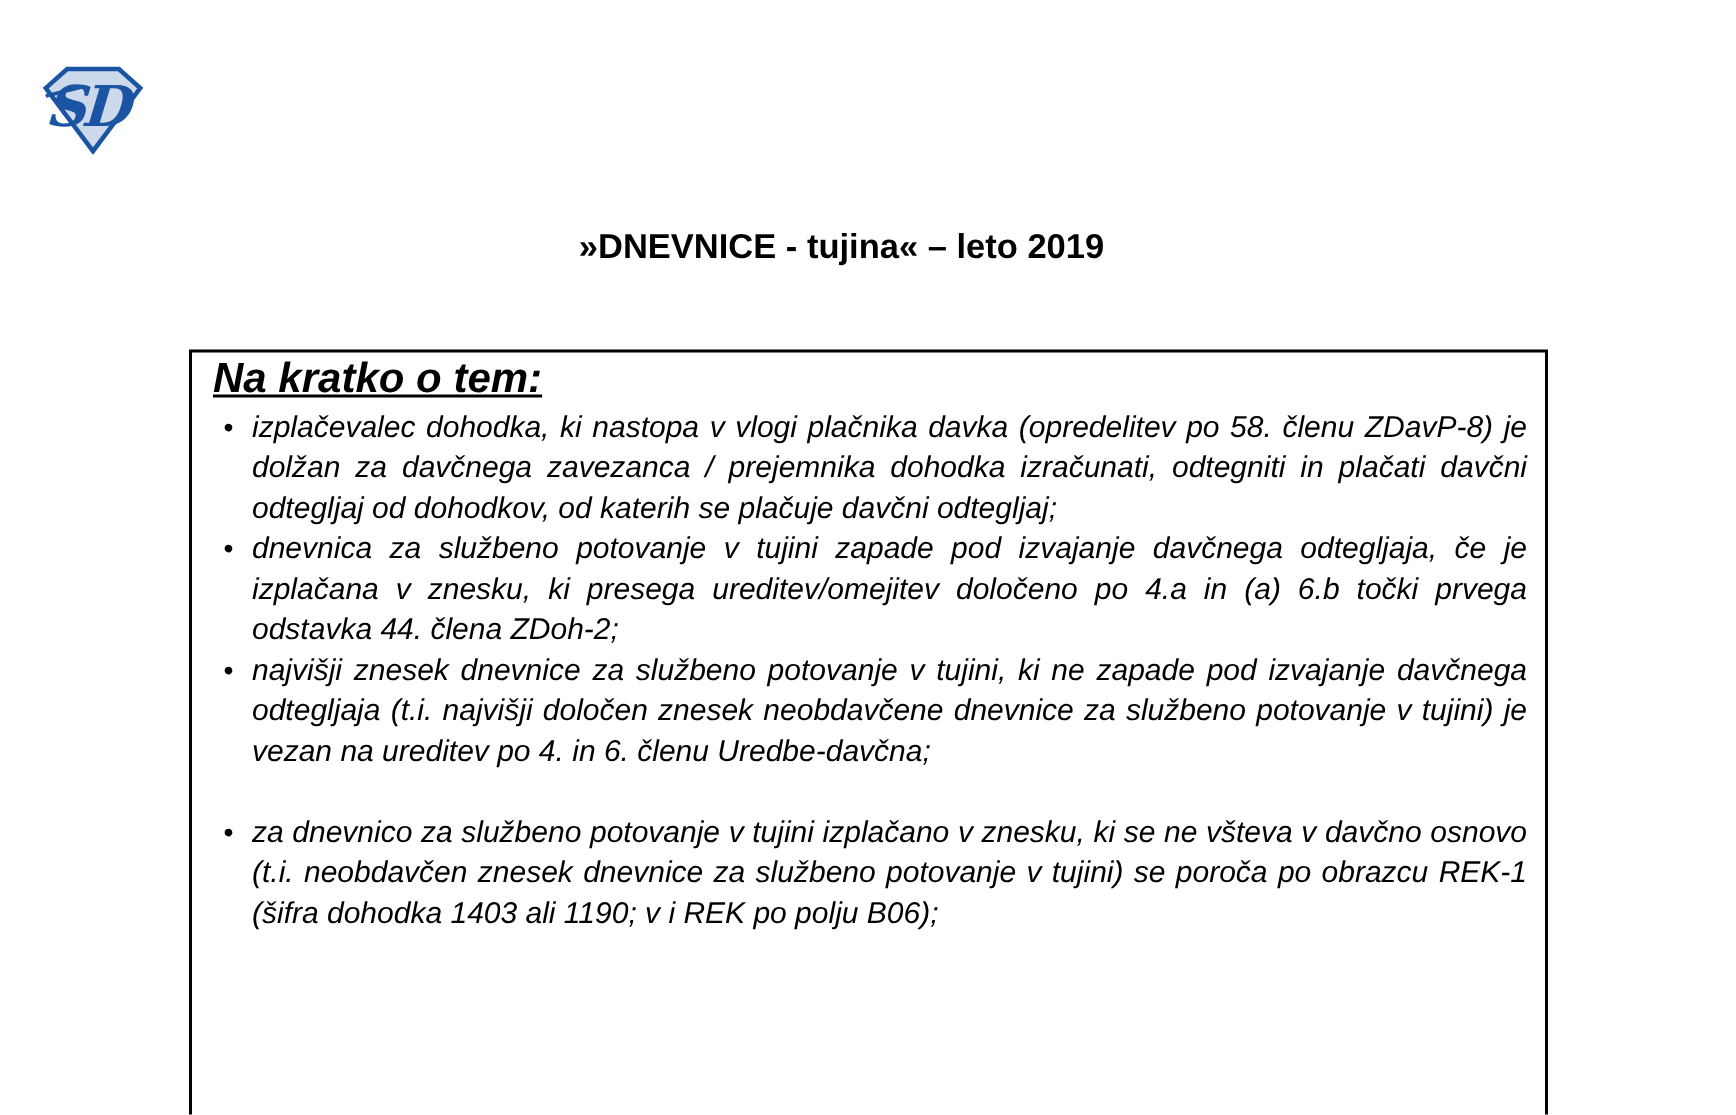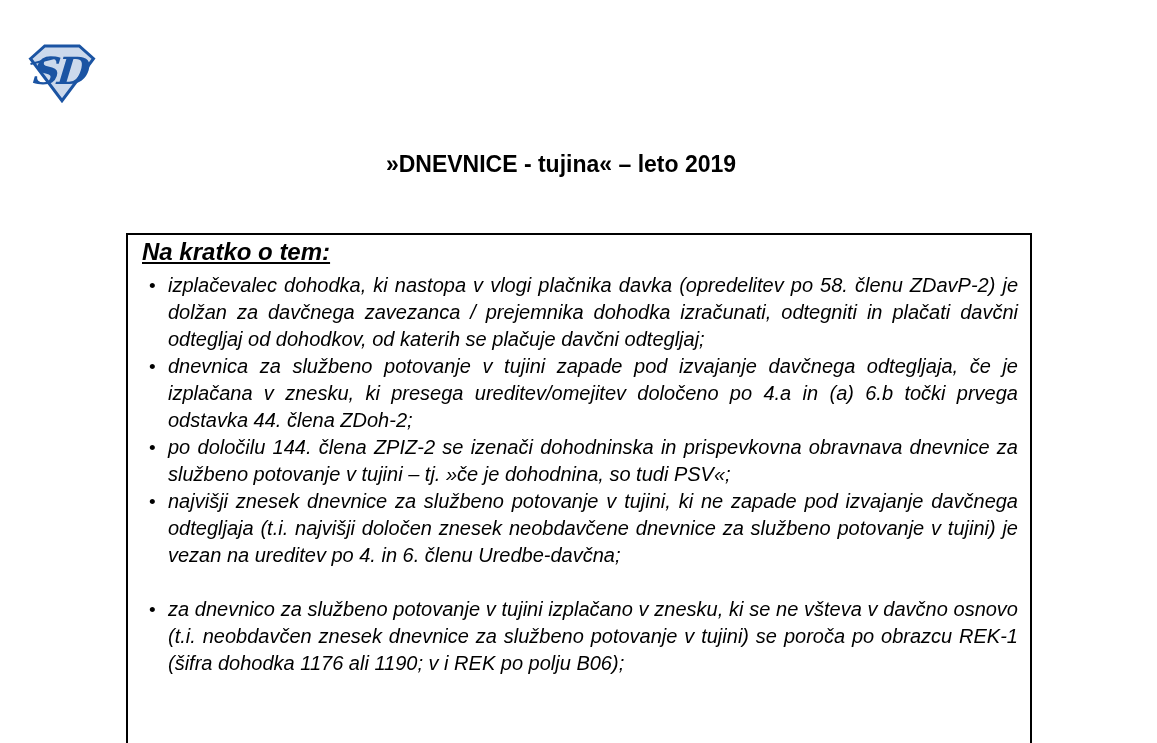--- a/index.html
+++ b/index.html
@@ -60,21 +60,21 @@
     left: 126px;
     top: 233px;
     width: 906px;
     height: 580px; 
     box-sizing: border-box;
     border: 2px solid #000000;
     padding: 3px 12px 0 12px;
   }
 
   .box-heading {
-    font-size: 24px;
+    font-size: 28px;
     line-height: 27px;
     font-weight: bold;
     font-style: italic;
     text-decoration: underline;
     margin: 0 0 7px 2px;
   }
 
   ul.bullets {
     margin: 0;
     padding: 0 0 0 28px;
@@ -112,21 +112,20 @@
       <path d="M8,28 L40,20" stroke="#1b54a3" stroke-width="3" fill="none"></path>
     </svg>
   </div>
 
   <h1 class="doc-title">»DNEVNICE - tujina« – leto 2019</h1>
 
   <div class="summary-box">
     <div class="box-heading">Na kratko o tem:</div>
 
     <ul class="bullets">
-      <li>izplačevalec dohodka, ki nastopa v vlogi plačnika davka (opredelitev po 58. členu ZDavP-2) je dolžan za davčnega zavezanca / prejemnika dohodka izračunati, odtegniti in plačati davčni odtegljaj od dohodkov, od katerih se plačuje davčni odtegljaj;</li>
+      <li>izplačevalec dohodka, ki nastopa v vlogi plačnika davka (opredelitev po 58. členu ZDavP-8) je dolžan za davčnega zavezanca / prejemnika dohodka izračunati, odtegniti in plačati davčni odtegljaj od dohodkov, od katerih se plačuje davčni odtegljaj;</li>
       <li>dnevnica za službeno potovanje v tujini zapade pod izvajanje davčnega odtegljaja, če je izplačana v znesku, ki presega ureditev/omejitev določeno po 4.a in (a) 6.b točki prvega odstavka 44. člena ZDoh-2;</li>
-      <li>po določilu 144. člena ZPIZ-2 se izenači dohodninska in prispevkovna obravnava dnevnice za službeno potovanje v tujini – tj. »če je dohodnina, so tudi PSV«;</li>
       <li>najvišji znesek dnevnice za službeno potovanje v tujini, ki ne zapade pod izvajanje davčnega odtegljaja (t.i. najvišji določen znesek neobdavčene dnevnice za službeno potovanje v tujini) je vezan na ureditev po 4. in 6. členu Uredbe-davčna;</li>
-      <li class="spaced">za dnevnico za službeno potovanje v tujini izplačano v znesku, ki se ne všteva v davčno osnovo (t.i. neobdavčen znesek dnevnice za službeno potovanje v tujini) se poroča po obrazcu REK-1 (šifra dohodka 1176 ali 1190; v i REK po polju B06);</li>
+      <li class="spaced">za dnevnico za službeno potovanje v tujini izplačano v znesku, ki se ne všteva v davčno osnovo (t.i. neobdavčen znesek dnevnice za službeno potovanje v tujini) se poroča po obrazcu REK-1 (šifra dohodka 1403 ali 1190; v i REK po polju B06);</li>
     </ul>
   </div>
 
 </div>
 
 </body></html>

